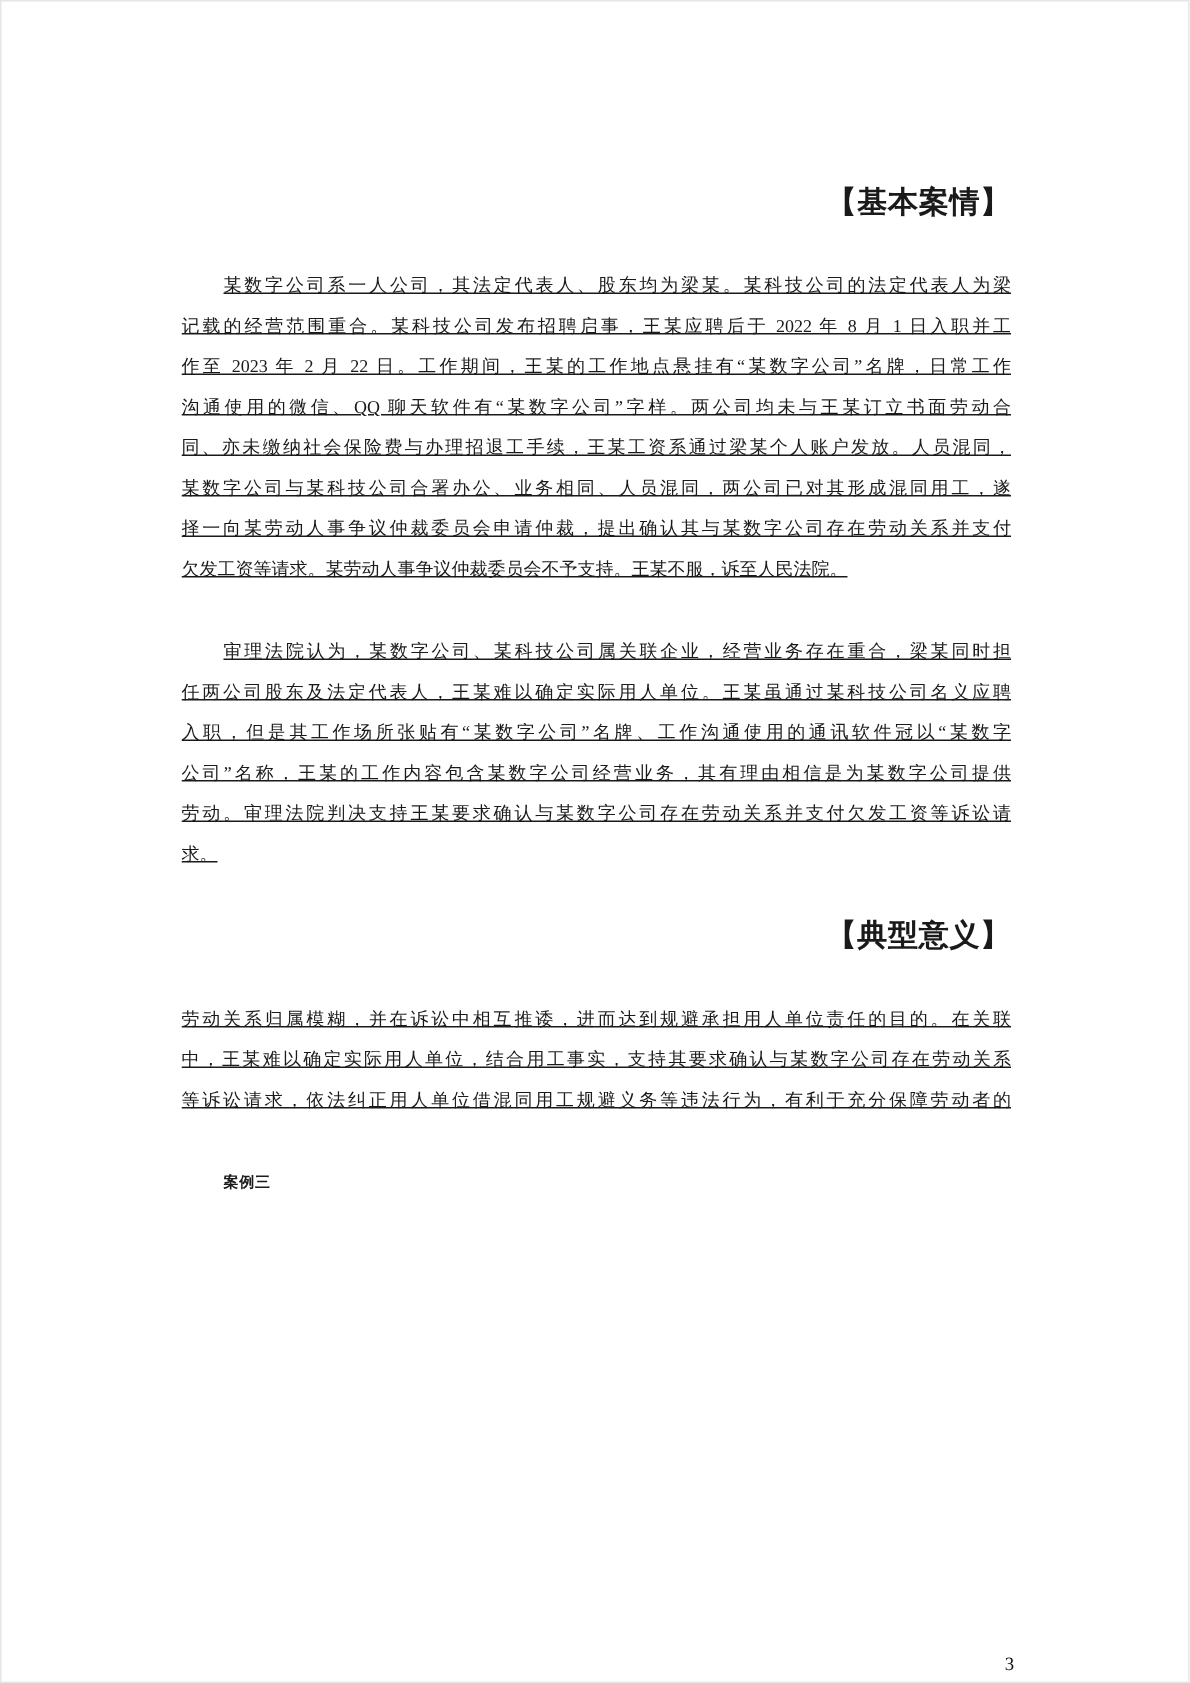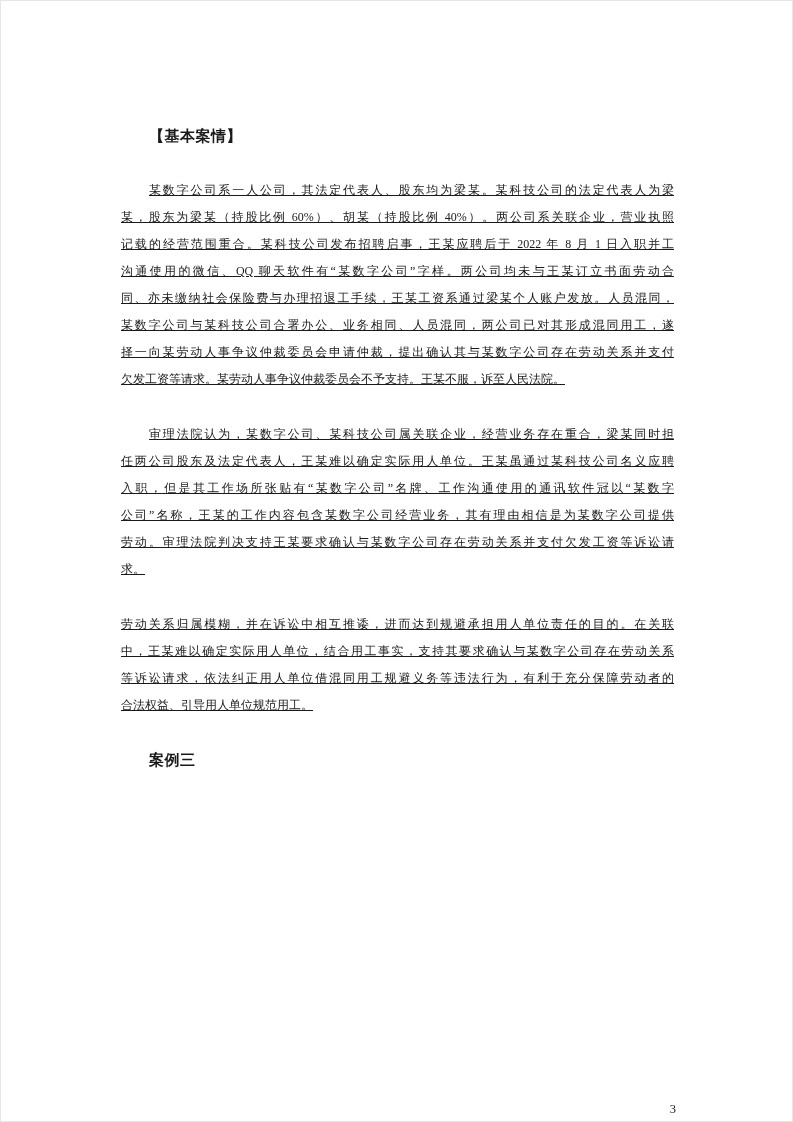--- a/index.html
+++ b/index.html
@@ -19,44 +19,45 @@
     top: 121px;
     left: 120px;
     width: 553px;
   }
   .section-heading {
     height: 27px;
     line-height: 27px;
     padding-left: 28px;
     font-family: "Liberation Sans", "DejaVu Sans", sans-serif;
     font-weight: bold;
-    font-size: 15px;
+    font-size: 20px;
     letter-spacing: 0.5px;
     margin-bottom: 28px;
     overflow: hidden;
+    text-align: right;
   }
   .paragraph { margin-bottom: 28px; }
   .line {
     height: 27px;
     line-height: 27px;
     font-size: 12px;
     text-align: justify;
     text-align-last: justify;
     overflow: hidden;
     text-decoration: underline;
   }
   .line.indent { text-indent: 28px; }
   .line.last { text-align: right; text-align-last: left; }
   .case-heading {
     height: 27px;
     line-height: 27px;
     padding-left: 28px;
-    font-family: Liberation Serif, serif;
+    font-family: Liberation Sans, sans-serif;
     font-weight: bold;
-    font-size: 15px;
+    font-size: 10px;
     letter-spacing: 0.5px;
     overflow: hidden;
   }
   .page-footer {
     position: absolute;
     right: 116px;
     bottom: 4px;
     height: 16px;
     line-height: 16px;
     font-size: 12.5px;
@@ -64,42 +65,42 @@
   }
 </style>
 </head>
 <body>
 
 <div class="content">
 
   <div class="section-heading">【基本案情】</div>
   <div class="paragraph">
     <div class="line indent">某数字公司系一人公司，其法定代表人、股东均为梁某。某科技公司的法定代表人为梁</div>
-    <div class="line">某，股东为梁某（持股比例 60%）、胡某（持股比例 40%）。两公司系关联企业，营业执照</div>
     <div class="line">记载的经营范围重合。某科技公司发布招聘启事，王某应聘后于 2022 年 8 月 1 日入职并工</div>
+    <div class="line">作至 2023 年 2 月 22 日。工作期间，王某的工作地点悬挂有“某数字公司”名牌，日常工作</div>
     <div class="line">沟通使用的微信、QQ 聊天软件有“某数字公司”字样。两公司均未与王某订立书面劳动合</div>
     <div class="line">同、亦未缴纳社会保险费与办理招退工手续，王某工资系通过梁某个人账户发放。人员混同，</div>
     <div class="line">某数字公司与某科技公司合署办公、业务相同、人员混同，两公司已对其形成混同用工，遂</div>
     <div class="line">择一向某劳动人事争议仲裁委员会申请仲裁，提出确认其与某数字公司存在劳动关系并支付</div>
     <div class="line last">欠发工资等请求。某劳动人事争议仲裁委员会不予支持。王某不服，诉至人民法院。</div>
   </div>
 
   <div class="paragraph">
     <div class="line indent">审理法院认为，某数字公司、某科技公司属关联企业，经营业务存在重合，梁某同时担</div>
     <div class="line">任两公司股东及法定代表人，王某难以确定实际用人单位。王某虽通过某科技公司名义应聘</div>
     <div class="line">入职，但是其工作场所张贴有“某数字公司”名牌、工作沟通使用的通讯软件冠以“某数字</div>
     <div class="line">公司”名称，王某的工作内容包含某数字公司经营业务，其有理由相信是为某数字公司提供</div>
     <div class="line">劳动。审理法院判决支持王某要求确认与某数字公司存在劳动关系并支付欠发工资等诉讼请</div>
     <div class="line last">求。</div>
   </div>
 
+  <div class="section-heading">【典型意义】</div>
   <div class="paragraph">
     <div class="line">劳动关系归属模糊，并在诉讼中相互推诿，进而达到规避承担用人单位责任的目的。在关联</div>
     <div class="line">中，王某难以确定实际用人单位，结合用工事实，支持其要求确认与某数字公司存在劳动关系</div>
     <div class="line">等诉讼请求，依法纠正用人单位借混同用工规避义务等违法行为，有利于充分保障劳动者的</div>
-    <div class="line last">合法权益、引导用人单位规范用工。</div>
   </div>
 
   <div class="case-heading">案例三</div>
 
 </div>
 
 <div class="page-footer">3</div>
 
 </body></html>

